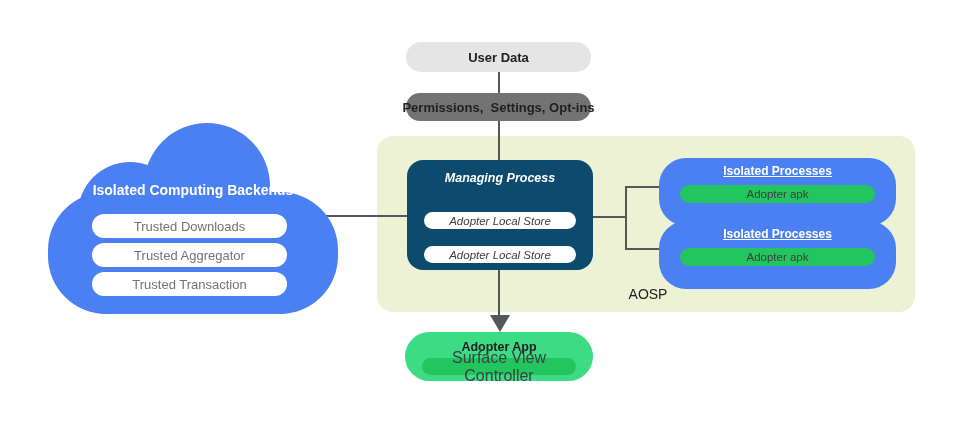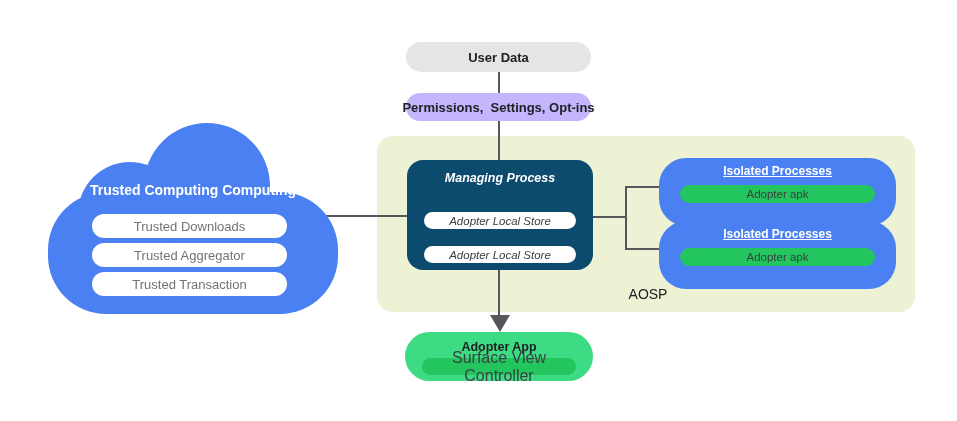--- a/index.html
+++ b/index.html
@@ -20,21 +20,21 @@
   
   #cloud{left:48px;top:122px;width:290px;height:192px;z-index:3;}
   #cloud-title{left:48px;top:182px;width:290px;height:16px;font-size:14px;font-weight:bold;color:#ffffff;z-index:4;}
   .cloud-pill{left:92px;width:195px;height:24px;background:#ffffff;border-radius:12px;
     font-size:13px;color:#737373;z-index:4;}
   #cloud-pill-0{top:214px;} #cloud-pill-1{top:243px;} #cloud-pill-2{top:272px;}
 
   
   #user-data{left:406px;top:42px;width:185px;height:30px;background:#e5e5e5;border-radius:15px;
     font-size:13px;font-weight:bold;color:#202124;z-index:3;}
-  #permissions{left:406px;top:93px;width:185px;height:28px;background:#c4b5fd;border-radius:14px;
+  #permissions{left:406px;top:93px;width:185px;height:28px;background:#737373;border-radius:14px;
     font-size:13px;font-weight:bold;color:#202124;z-index:3;white-space:pre;}
 
   
   #managing{left:407px;top:160px;width:186px;height:110px;background:#0c4a6e;border-radius:16px;z-index:3;font-style:italic;}
   #managing-title{left:0;top:11px;width:186px;font-size:12.5px;line-height:14px;font-weight:bold;color:#ffffff;
     text-align:center;position:absolute;}
   .store-pill{left:17px;width:152px;height:17px;background:#ffffff;border-radius:9px;
     font-size:11.5px;color:#3c4043;}
   #store-pill-0{top:52px;} #store-pill-1{top:86px;}
 
@@ -65,21 +65,21 @@
     <polygon points="490,315 510,315 500,332" fill="#54575b"></polygon>
   </svg>
 
   <svg class="abs" id="cloud" viewBox="0 0 290 192">
     <g fill="#4a80f2">
       <rect x="0" y="70" width="290" height="122" rx="58"></rect>
       <circle cx="159" cy="64" r="63"></circle>
       <circle cx="82" cy="92" r="52"></circle>
     </g>
   </svg>
-  <div class="abs center-text" id="cloud-title">Trusted Computing Computing</div>
+  <div class="abs center-text" id="cloud-title">Isolated Computing Backends</div>
   <div class="abs center-text cloud-pill" id="cloud-pill-0">Trusted Downloads</div>
   <div class="abs center-text cloud-pill" id="cloud-pill-1">Trusted Aggregator</div>
   <div class="abs center-text cloud-pill" id="cloud-pill-2">Trusted Transaction</div>
 
   <div class="abs center-text" id="user-data">User Data</div>
   <div class="abs center-text" id="permissions">Permissions,  Settings, Opt-ins</div>
 
   <div class="abs" id="managing">
     <div id="managing-title">
       <div>Managing Process</div>

